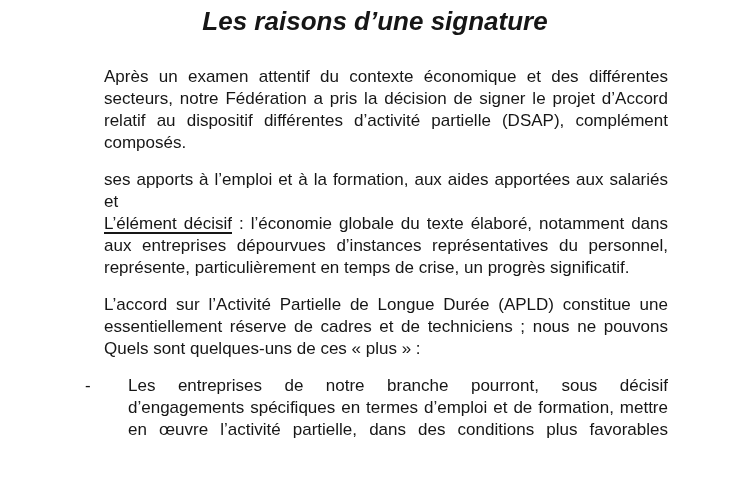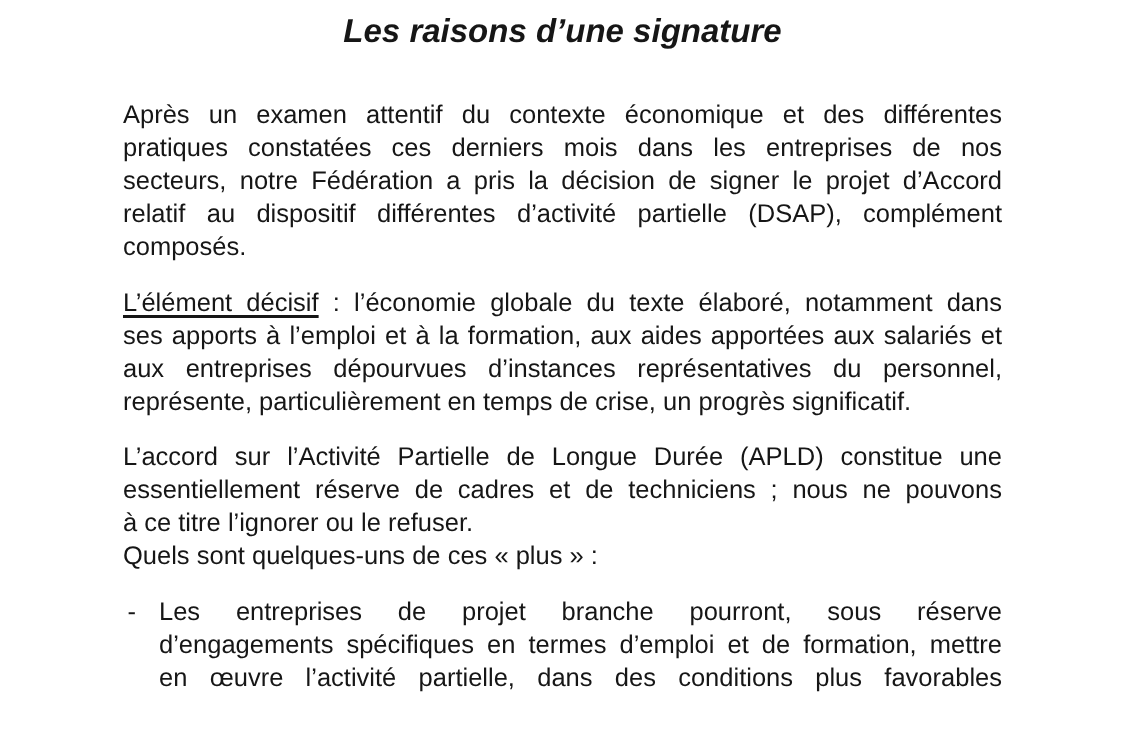--- a/index.html
+++ b/index.html
@@ -16,21 +16,21 @@
   }
   .page {
     box-sizing: border-box;
     width: 747px;
     height: 498px;
     padding: 6px 79px 0 82px;
     background: #ffffff;
   }
   .doc-title {
     margin: 0 0 30px 0;
-    font-size: 22px;
+    font-size: 26px;
     line-height: 30px;
     font-weight: bold;
     font-style: italic;
     text-align: center;
     letter-spacing: 0px;
   }
   .doc-body {
     font-size: 17px;
     line-height: 22px;
   }
@@ -47,55 +47,54 @@
     padding-left: 3px;
     box-sizing: border-box;
   }
   .para.bullet .bullet-text {
     flex: 1 1 auto;
     min-width: 0;
   }
   .line {
     text-align: left;
     white-space: normal;
+    margin-left: 22px;
   }
   .line.j {
     text-align: justify;
     text-align-last: justify;
   }
   .b { font-weight: normal; }
   .u { text-decoration: underline; text-underline-offset: 3px; text-decoration-thickness: 2px; }
 </style>
 </head>
 <body>
 
 <div class="page">
   <h1 class="doc-title">Les raisons d’une signature</h1>
   <div class="doc-body">
       <div class="para">
         <div class="line j"><span>Après un examen attentif du contexte économique et des différentes</span></div>
-        <div class="line j"><span>pratiques constatées ces derniers mois dans les entreprises de nos</span></div>
         <div class="line j"><span>secteurs, notre Fédération a pris la décision de signer le projet d’</span><span class="b">Accord</span></div>
         <div class="line j"><span class="b">relatif au dispositif différentes d’activité partielle (DSAP),</span><span> complément</span></div>
         <div class="line"><span>composés.</span></div>
       </div>
       <div class="para">
+        <div class="line j"><span>ses apports à l’emploi et à la formation, aux aides apportées aux salariés et</span></div>
         <div class="line j"><span class="b u">L’élément décisif</span><span> : l’économie globale du texte élaboré, notamment dans</span></div>
-        <div class="line j"><span>ses apports à l’emploi et à la formation, aux aides apportées aux salariés et</span></div>
         <div class="line j"><span>aux entreprises dépourvues d’instances représentatives du personnel,</span></div>
         <div class="line"><span>représente, particulièrement en temps de crise, un progrès significatif.</span></div>
       </div>
       <div class="para">
         <div class="line j"><span>L’accord sur l’Activité Partielle de Longue Durée (APLD) constitue une</span></div>
         <div class="line j"><span>essentiellement réserve de cadres et de techniciens ; nous ne pouvons</span></div>
-        <div class="line"><span>à ce titre l’ignorer ou le refuser.</span></div>
         <div class="line"><span>Quels sont quelques-uns de ces « plus » :</span></div>
       </div>
       <div class="para bullet">
         <div class="marker">-</div>
         <div class="bullet-text">
-          <div class="line j"><span>Les entreprises de projet branche pourront, sous réserve</span></div>
+          <div class="line j"><span>Les entreprises de notre branche pourront, sous décisif</span></div>
           <div class="line j"><span>d’engagements spécifiques en termes d’emploi et de formation, mettre</span></div>
           <div class="line j"><span>en œuvre </span><span class="b">l’activité partielle, dans des conditions plus favorables</span></div>
         </div>
       </div>
     </div>
 </div>
 
 </body></html>

